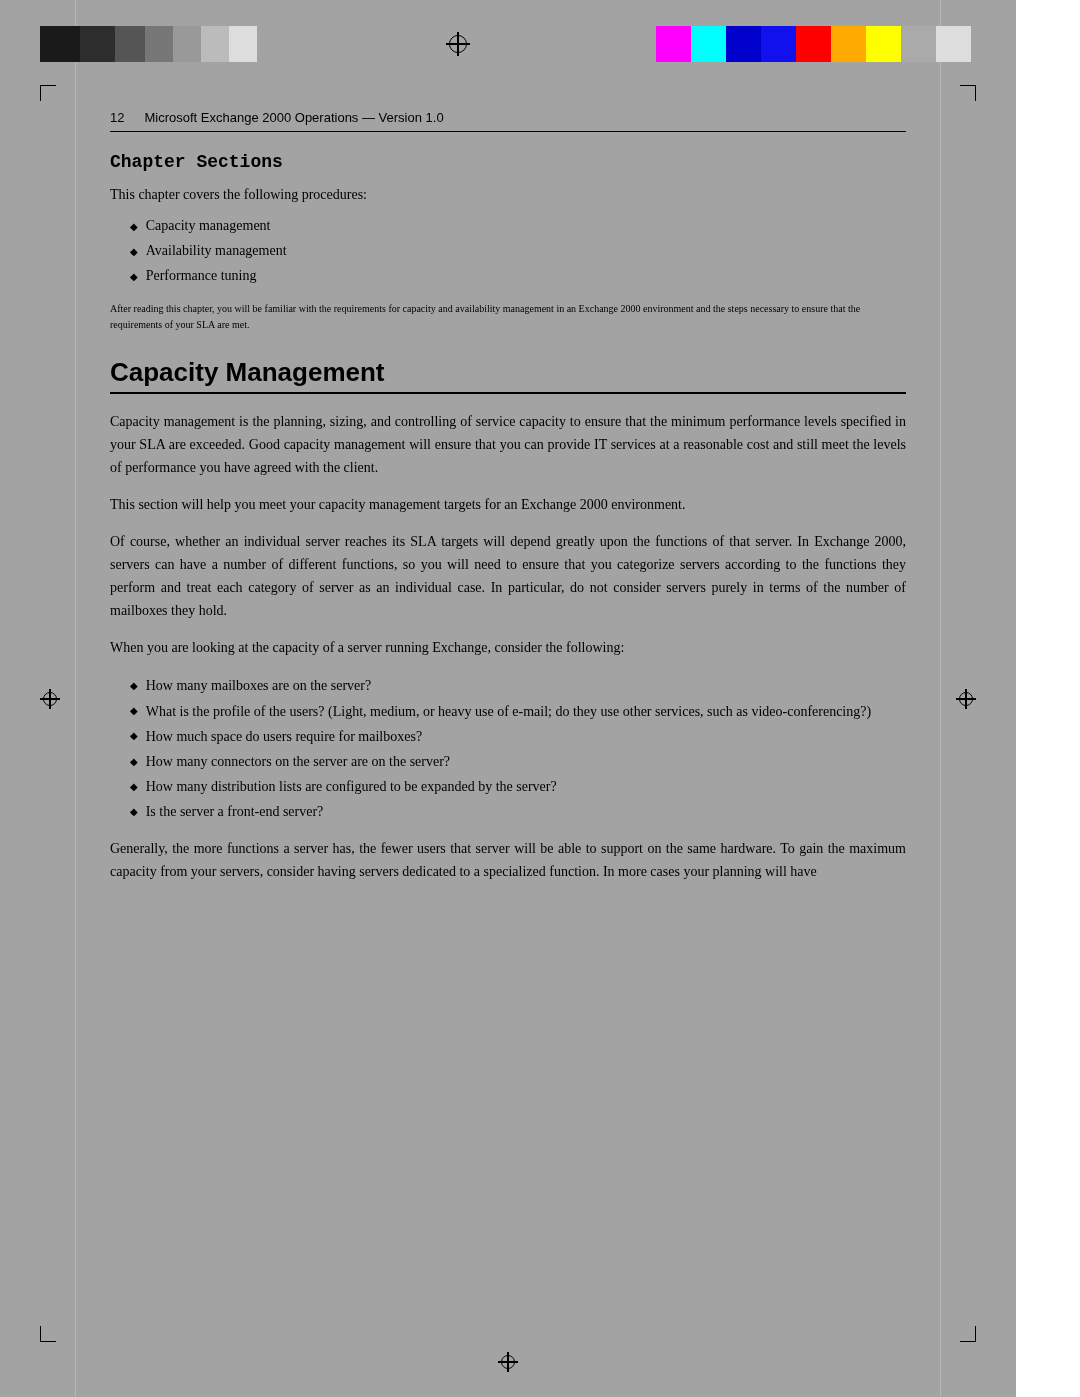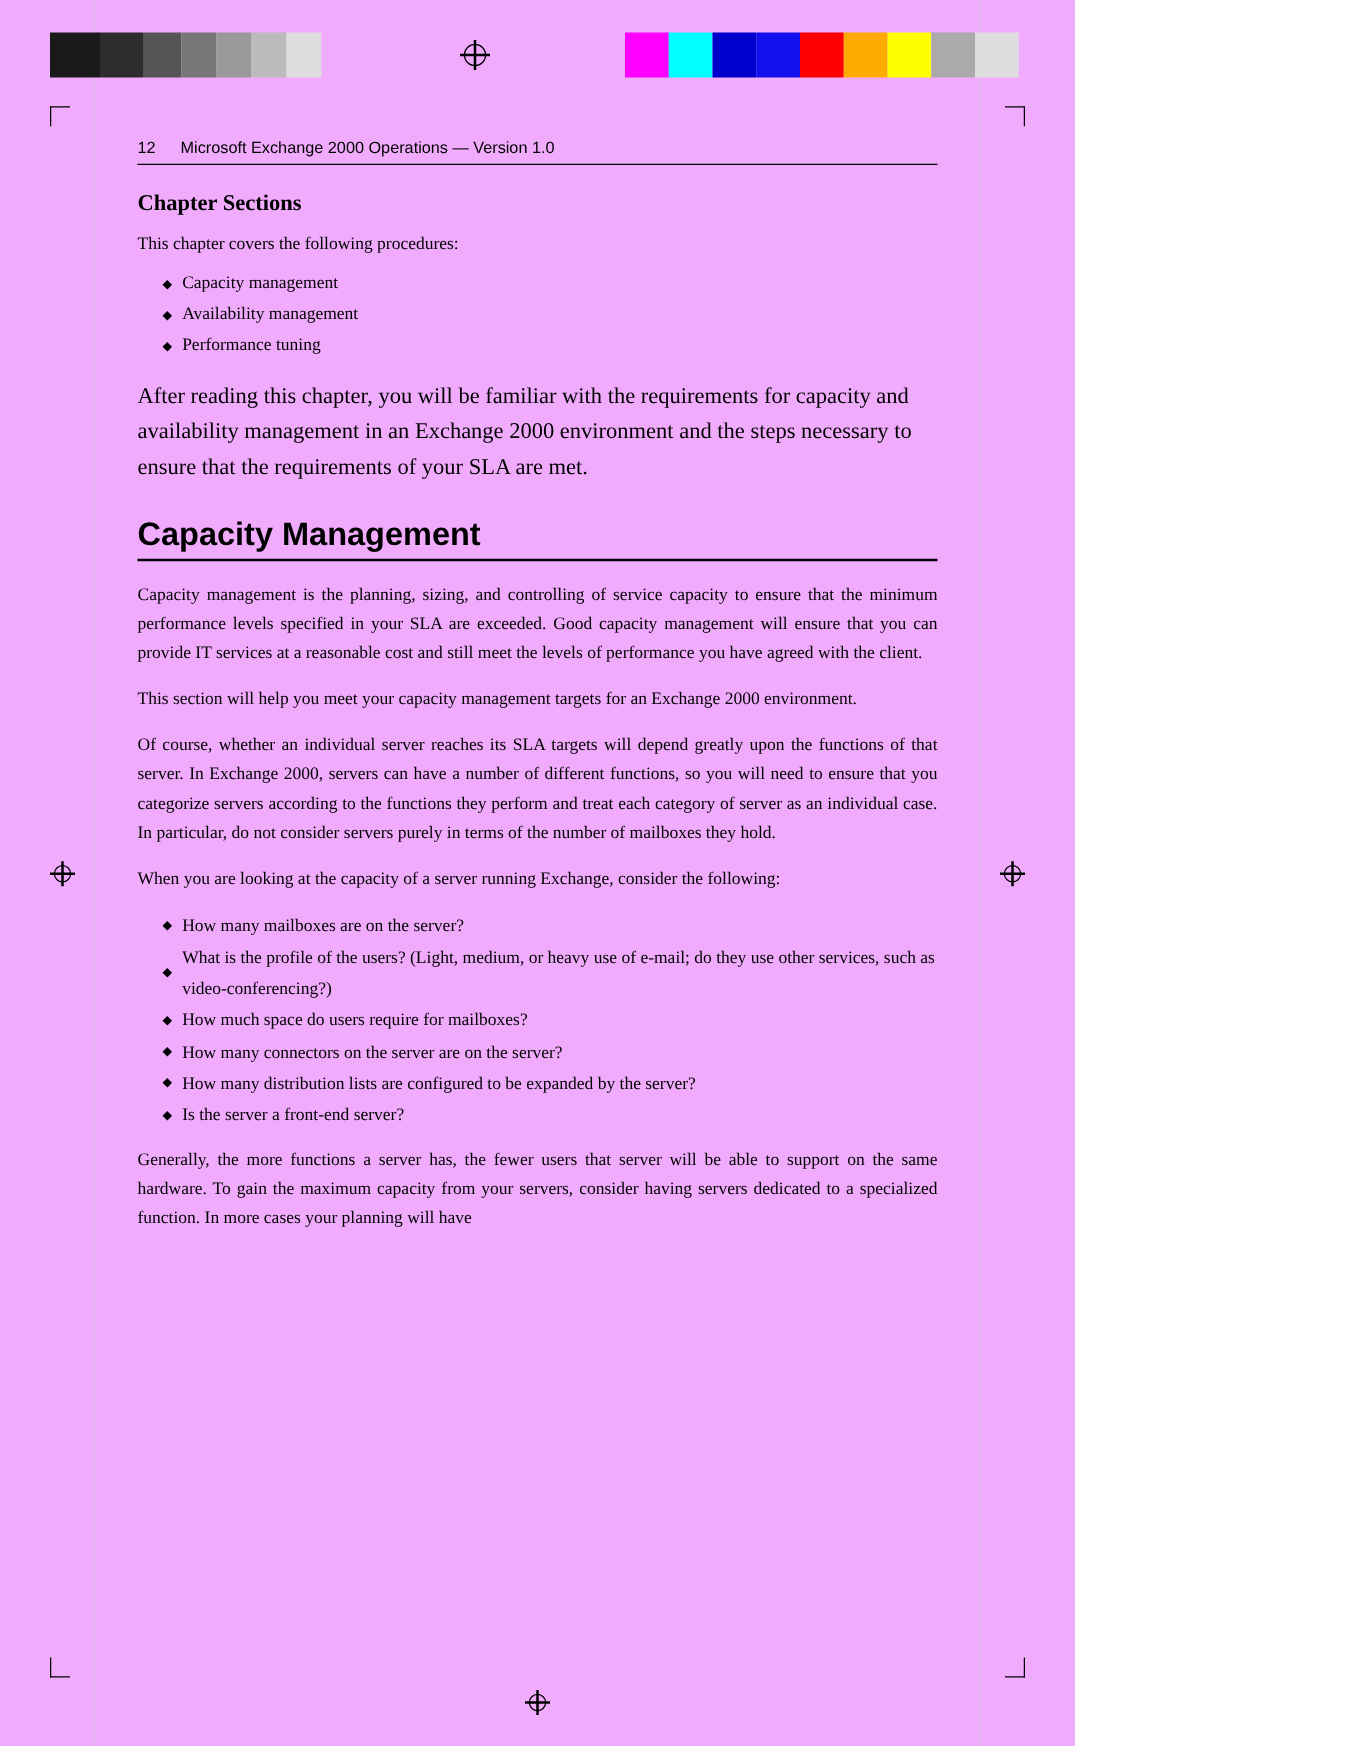--- a/index.html
+++ b/index.html
@@ -13,24 +13,24 @@
       font-family: 'Times New Roman', Times, serif;
       font-size: 14px;
       color: #000000;
       width: 1080px;
       min-height: 1397px;
       position: relative;
       overflow-x: hidden;
     }
 
     .page-container {
-      width: 860px;
+      width: 1016px;
       min-height: 1397px;
       position: relative;
-      background: #f0abfc;
+      background: #a3a3a3;
     }
 
     
     .top-bar {
       position: absolute;
       top: 18px;
       left: 0;
       right: 0;
       height: 52px;
       display: flex;
@@ -243,21 +243,21 @@
 
     .header-title {
       font-size: 13px;
       font-family: Arial, sans-serif;
     }
 
     
     .chapter-sections-title {
       font-size: 18px;
       font-weight: bold;
-      font-family: Liberation Serif, serif;
+      font-family: Liberation Mono, monospace;
       margin-bottom: 12px;
     }
 
     .intro-text {
       font-size: 14px;
       line-height: 1.5;
     }
 
     .bullet-list {
       list-style: none;
@@ -272,21 +272,21 @@
       gap: 8px;
     }
 
     .bullet-list li::before {
       content: '◆';
       font-size: 10px;
       flex-shrink: 0;
     }
 
     .after-bullets-text {
-      font-size: 18px;
+      font-size: 10px;
       line-height: 1.6;
       margin-bottom: 24px;
     }
 
     
     .section-title {
       font-size: 26px;
       font-weight: bold;
       font-family: Arial, sans-serif;
       margin-bottom: 16px;

